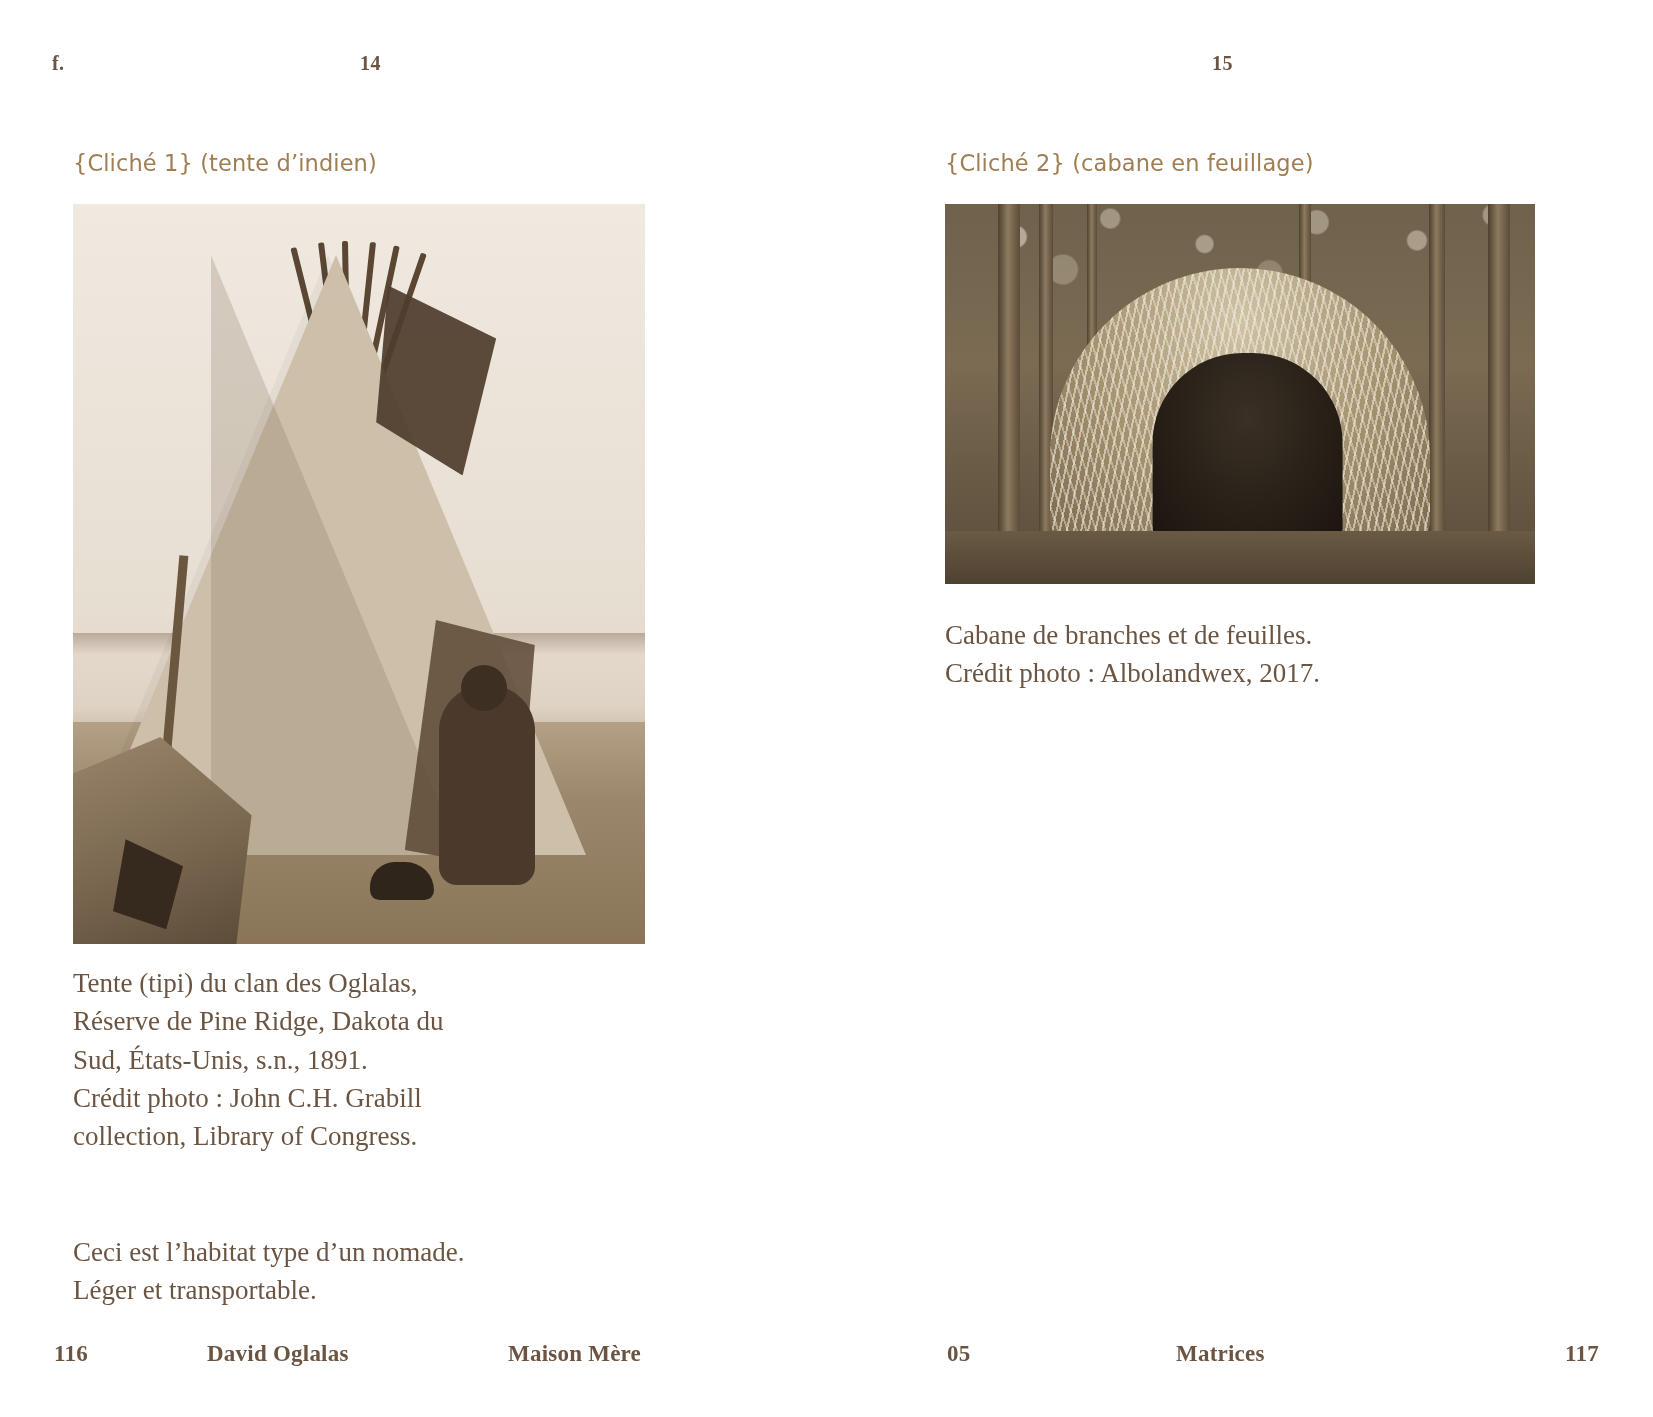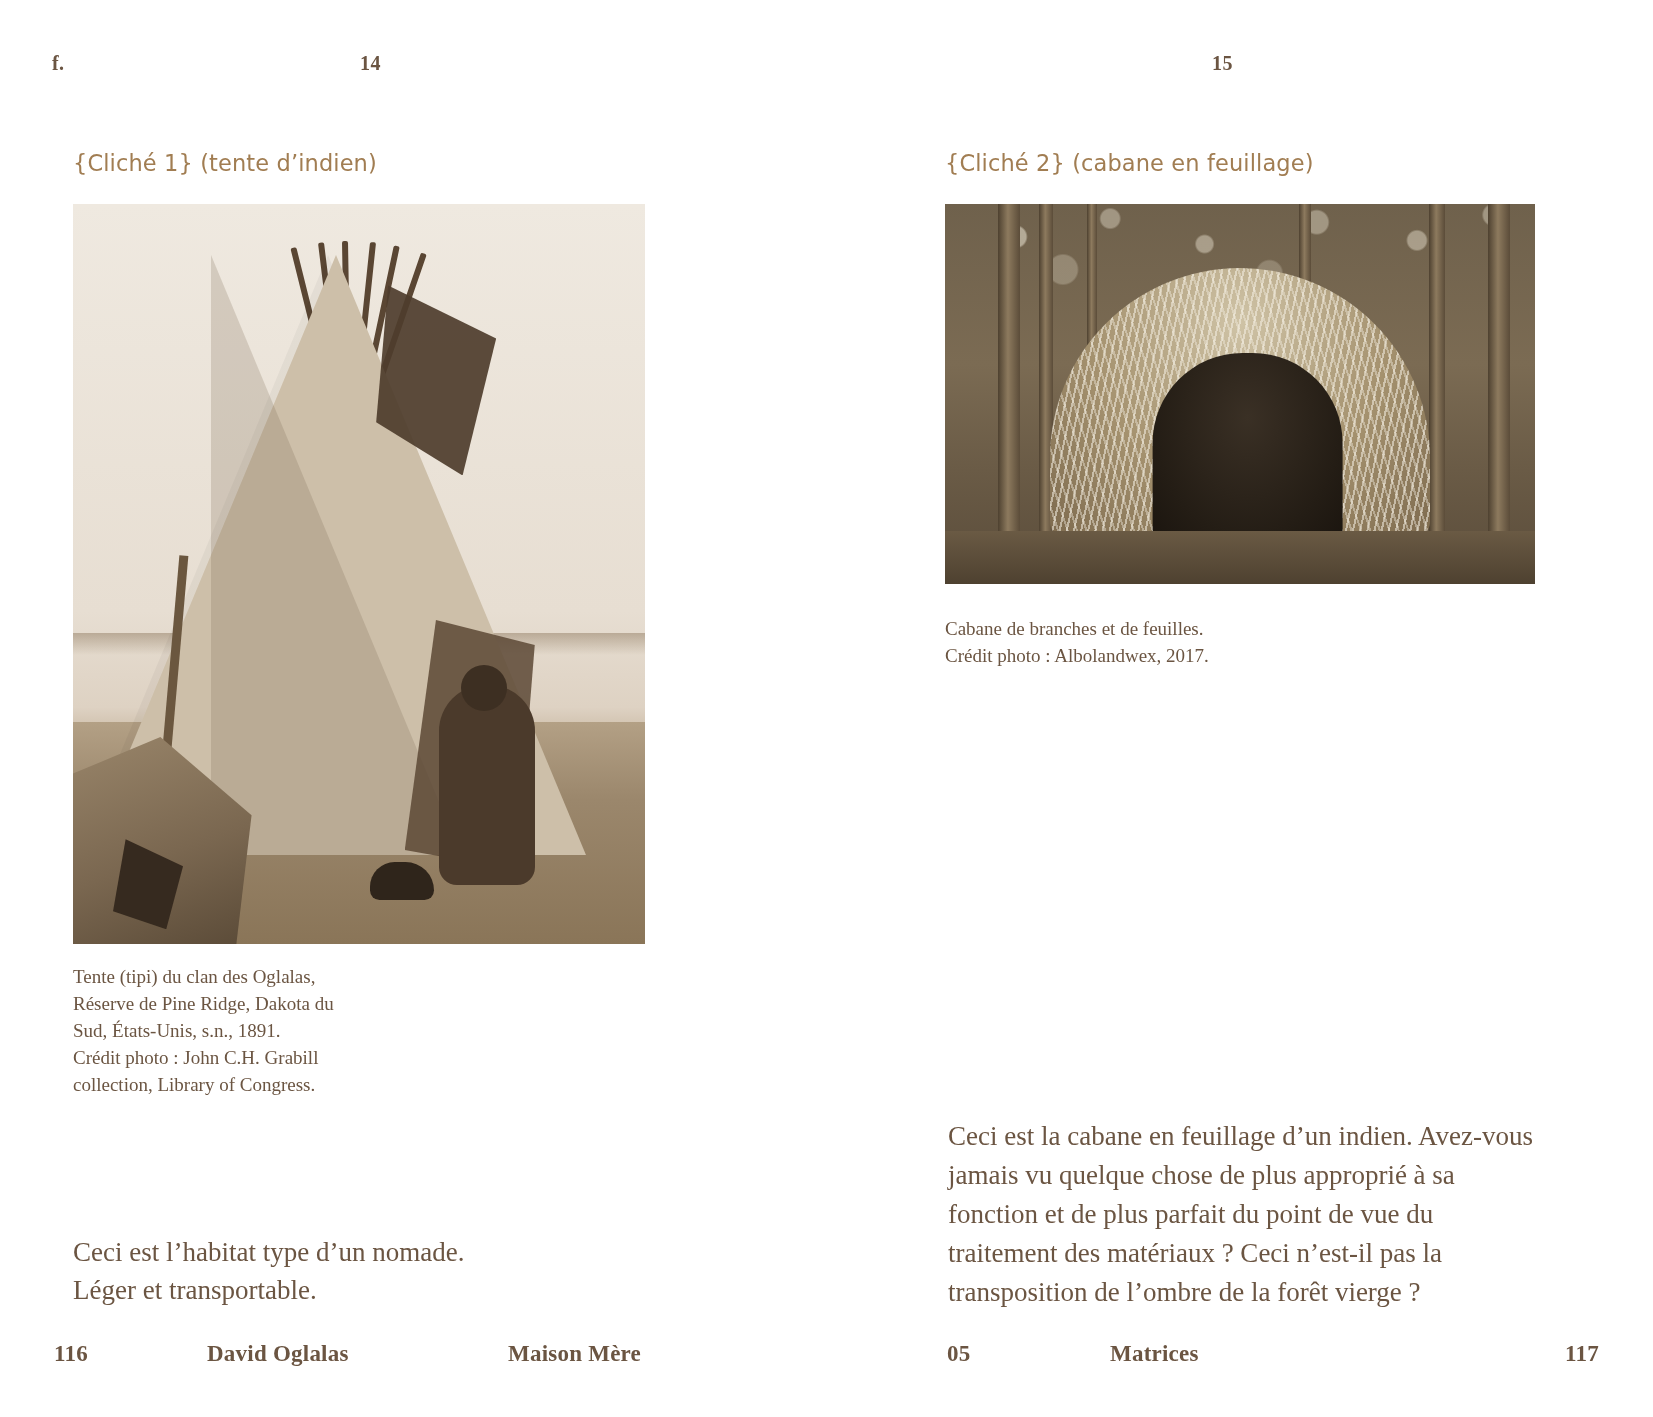--- a/index.html
+++ b/index.html
@@ -236,21 +236,21 @@
     background: radial-gradient(ellipse at 50% 35%, #3a3025 0%, #241d15 70%, #1b150f 100%);
   }
   .forest-floor {
     position: absolute; left:0; right:0; bottom: 0; height: 14%;
     background: linear-gradient(180deg, #6a5a44 0%, #4e4130 100%);
   }
 
   
   .caption {
     font-family: "Liberation Serif", serif;
-    font-size: 19px;
+    font-size: 27px;
     line-height: 1.42;
     color: #6b5542;
     margin-top: 28px;
     white-space: pre-line;
   }
   .caption-1 { margin-top: 20px; }
   .caption-2 { margin-top: 32px; }
 
   
   .body-left {
@@ -287,21 +287,21 @@
     font-family: "Liberation Serif", serif;
     font-weight: 700;
     font-size: 23px;
     color: #6b5542;
     letter-spacing: 0.01em;
   }
   .foot-116     { left: 54px; }
   .foot-author  { left: 207px; }
   .foot-section { left: 508px; }
   .foot-05      { left: 947px; }
-  .foot-matr    { left: 1110px; }
+  .foot-matr    { left: 1176px; }
   .foot-117     { right: 54px; text-align: right; }
 </style>
 </head>
 <body>
 
 <div class="page">
 
   <div class="top-marks">
     <span class="mark mark-f">f.</span>
     <span class="mark mark-14">14</span>
@@ -364,21 +364,20 @@
 
       <div class="hut"></div>
       <div class="hut-door"></div>
       <div class="forest-floor"></div>
     </div>
 
     <div class="caption caption-2">Cabane de branches et de feuilles.
 Crédit photo : Albolandwex, 2017.</div>
   </div>
 
-  <div class="body-right">Ceci est la cabane en feuillage d’un indien. Avez-vous jamais vu quelque chose de plus approprié à sa fonction et de plus parfait du point de vue du traitement des matériaux ? Ceci n’est-il pas la transposition de l’ombre de la forêt vierge ?</div>
 
   <div class="footer">
     <span class="foot foot-116">116</span>
     <span class="foot foot-author">David Oglalas</span>
     <span class="foot foot-section">Maison Mère</span>
     <span class="foot foot-05">05</span>
     <span class="foot foot-matr">Matrices</span>
     <span class="foot foot-117">117</span>
   </div>
 

